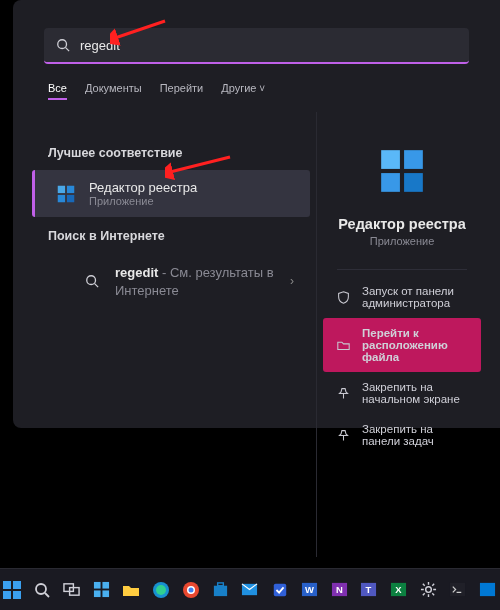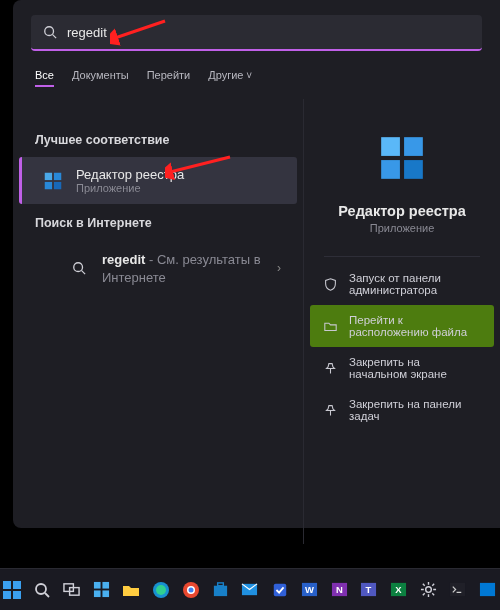--- a/index.html
+++ b/index.html
@@ -1,24 +1,24 @@
 <!DOCTYPE html>
 <html><head>
   <meta charset="utf-8">
   <style>
     * { margin: 0; padding: 0; box-sizing: border-box; font-family: 'Segoe UI', sans-serif; }
     body { width: 500px; height: 610px; background: #000; overflow: hidden; position: relative; }
     
     .search-panel {
       position: absolute;
       top: 0; left: 13px; right: 0;
-      height: 528px;
+      height: 428px;
       background: #1e1e24;
       border-radius: 8px 0 0 8px;
-      padding: 0;
+      padding: 13px;
     }
     
     .search-bar {
       margin: 15px 18px 0 18px;
       height: 36px;
       background: #2b2b33;
       border-radius: 4px;
       border-bottom: 2px solid #c060e8;
       display: flex;
       align-items: center;
@@ -88,21 +88,21 @@
     .action-item {
       display: flex;
       align-items: center;
       gap: 12px;
       padding: 9px 14px;
       color: #d0d0d8;
       font-size: 11.5px;
       cursor: pointer;
       border-radius: 3px;
     }
-    .action-item.hl { background: #4d7c0f; }
+    .action-item.hl { background: #be185d; font-weight: bold; }
     .action-icon { width: 14px; color: #c8c8d0; }
     
     .taskbar {
       position: absolute;
       bottom: 0; left: 0; right: 0;
       height: 42px;
       background: #1a1a22;
       display: flex;
       align-items: center;
       justify-content: center;

